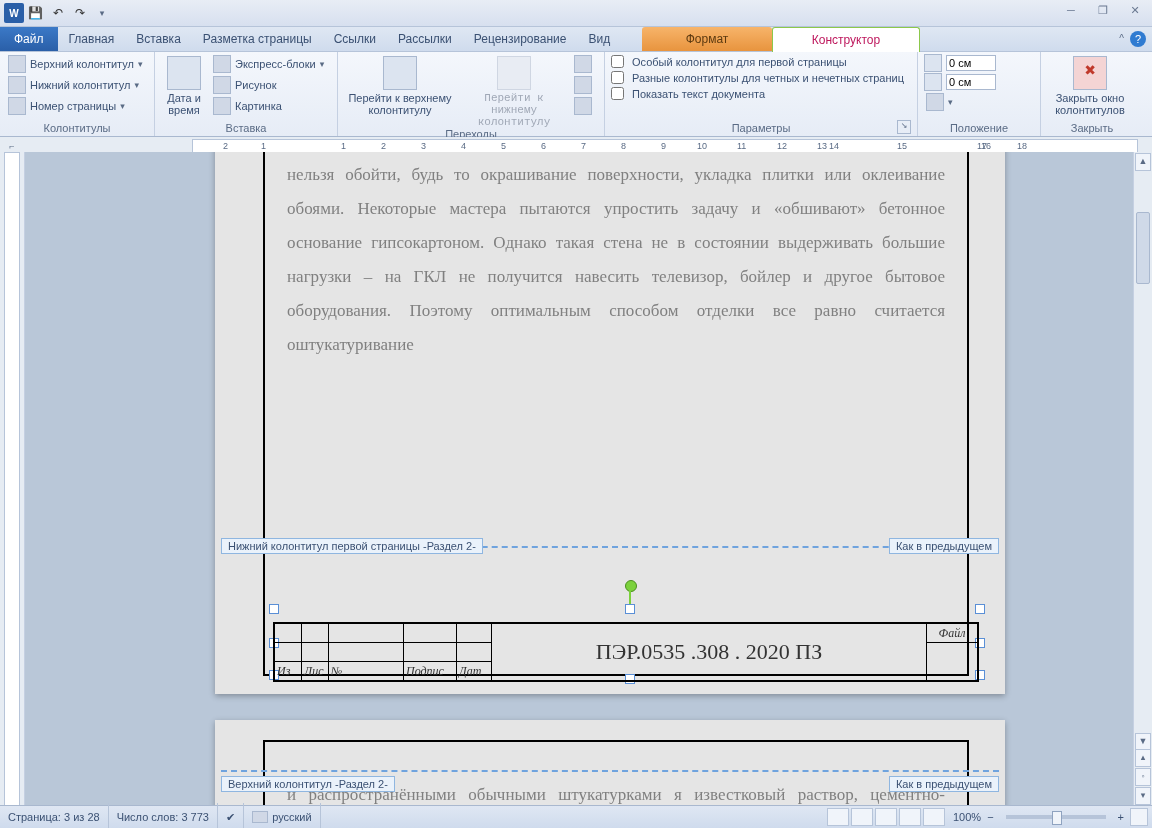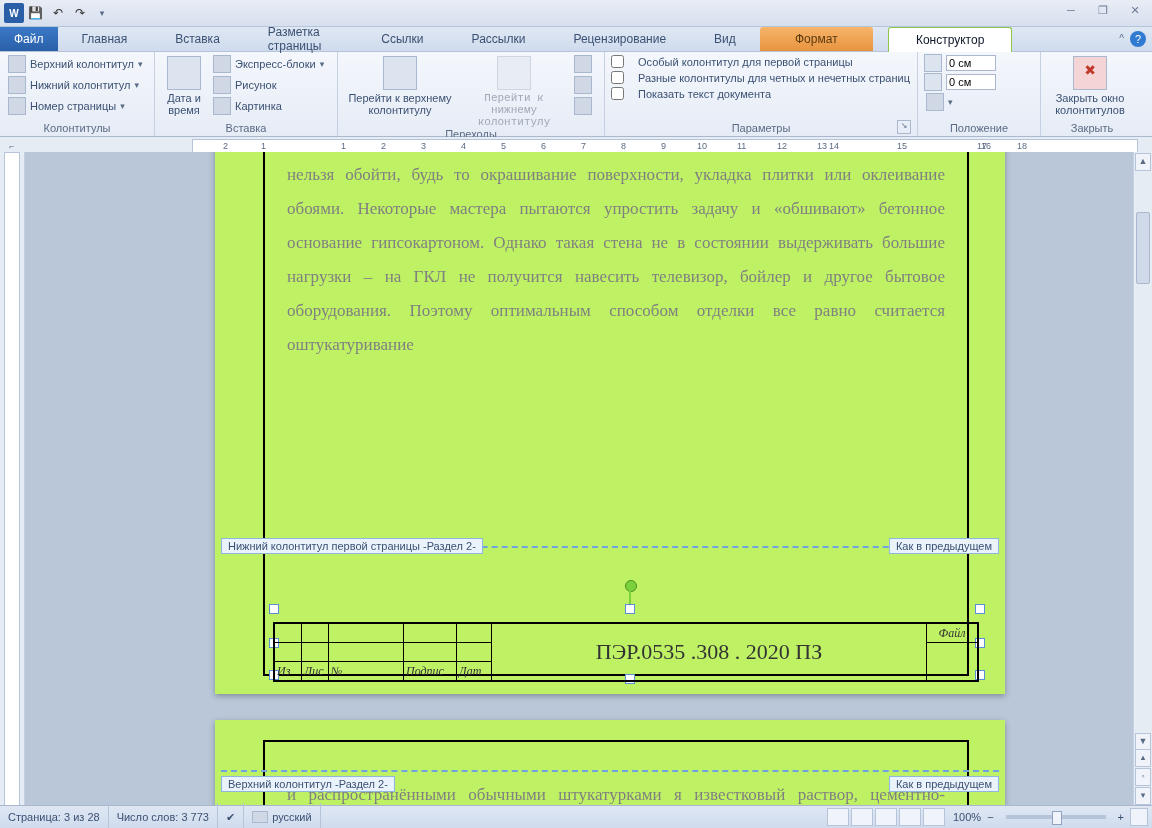--- a/index.html
+++ b/index.html
@@ -4,51 +4,51 @@
 <style>
 html,body{margin:0;padding:0;font-family:"Segoe UI",Tahoma,Arial,sans-serif;font-size:12px;background:#fff;color:#333;overflow:hidden;width:1152px;height:828px;}
 .titlebar{height:26px;background:linear-gradient(#e8edf5,#d7e0ef);display:flex;align-items:center;position:relative;border-bottom:1px solid #b6c4d9;}
 .qat{display:flex;align-items:center;gap:2px;padding-left:4px;}
 .qat-ic{width:20px;height:20px;display:flex;align-items:center;justify-content:center;border-radius:2px;}
 .title-center{position:absolute;left:0;right:0;text-align:center;font-size:12px;color:#5a6b85;pointer-events:none;}
 .win-btns{position:absolute;right:6px;top:2px;display:flex;gap:10px;}
 .win-btn{width:22px;height:16px;display:flex;align-items:center;justify-content:center;color:#6b7a92;font-size:11px;}
 .tabbar{height:24px;background:linear-gradient(#dfe7f3,#cfdbed);display:flex;align-items:flex-start;border-bottom:1px solid #b6c4d9;position:relative;}
 .file-tab{background:linear-gradient(#3b79c7,#2a5fa8);color:#fff;padding:4px 14px;font-size:12px;height:16px;display:flex;align-items:center;border-radius:0;}
-.tab{padding:4px 24px;color:#3b5173;font-size:12px;height:16px;display:flex;align-items:center;cursor:default;}
-.tab.ctx1{background:linear-gradient(#f7b46a,#e8943e);color:#5c3a10;border-top-left-radius:3px;border-top-right-radius:3px;margin-right:15px;}
+.tab{padding:4px 11px;color:#3b5173;font-size:12px;height:16px;display:flex;align-items:center;cursor:default;}
+.tab.ctx1{background:linear-gradient(#f7b46a,#e8943e);color:#5c3a10;border-top-left-radius:3px;border-top-right-radius:3px;margin-right:0;}
 .tab.ctx2{background:linear-gradient(#b7e07a,#8cc84b);color:#355c10;border-top-left-radius:3px;border-top-right-radius:3px;}
 .help-ic{position:absolute;right:6px;top:4px;width:16px;height:16px;background:#2f7bd1;color:#fff;border-radius:50%;font-size:11px;display:flex;align-items:center;justify-content:center;}
 .min-rib{position:absolute;right:28px;top:6px;color:#5a6b85;font-size:10px;}
 .ribbon{height:84px;background:linear-gradient(#f4f7fc,#e6ecf6);border-bottom:1px solid #a9b8cf;display:flex;}
 .rgroup{border-right:1px solid #c5d0e2;padding:2px 6px 0 6px;display:flex;flex-direction:column;justify-content:space-between;height:82px;}
 .rgroup-body{display:flex;align-items:flex-start;gap:4px;flex:1;}
 .rgroup-label{text-align:center;font-size:11px;color:#5a6b85;padding-bottom:2px;position:relative;}
 .rgroup-label .dl{position:absolute;right:0;bottom:2px;width:12px;height:12px;border:1px solid #a9b8cf;font-size:8px;line-height:10px;text-align:center;color:#5a6b85;}
 .rstack{display:flex;flex-direction:column;gap:1px;}
 .ritem{display:flex;align-items:center;gap:4px;font-size:11px;color:#3b5173;padding:1px 2px;white-space:nowrap;}
 .ritem .ic{width:16px;height:16px;background:#d0d8e6;border:1px solid #a9b8cf;display:inline-block;}
 .rbig{display:flex;flex-direction:column;align-items:center;justify-content:center;width:70px;font-size:11px;color:#3b5173;text-align:center;line-height:12px;padding-top:2px;}
 .rbig .bic{width:32px;height:32px;background:#dce4f0;border:1px solid #a9b8cf;margin-bottom:2px;}
 .rbig.dis{color:#a0a8b6;font-family:Liberation Mono, monospace;}
 .rbig.dis .bic{background:#e8ecf3;border-color:#cfd6e2;}
-.chk{display:flex;align-items:center;gap:14px;font-size:11px;color:#3b5173;padding:1px 0;white-space:nowrap;}
+.chk{display:flex;align-items:center;gap:8px;font-size:11px;color:#3b5173;padding:1px 0;white-space:nowrap;}
 .chk input{margin:0;}
 .spin{display:flex;align-items:center;gap:4px;font-size:11px;color:#3b5173;}
 .spin .ic{width:16px;height:16px;background:#dce4f0;border:1px solid #a9b8cf;}
 .spin input{width:44px;height:14px;font-size:11px;border:1px solid #a9b8cf;padding:0 2px;}
 .close-big .bic{background:#f4d4d4;position:relative;}
 .close-big .bic::after{content:"✖";position:absolute;left:0;right:0;top:7px;text-align:center;color:#c0392b;font-size:14px;}
 .ruler-h{height:18px;background:#e6ecf3;border-bottom:1px solid #c5d0e2;position:relative;margin-left:24px;}
 .ruler-h .track{position:absolute;left:168px;right:14px;top:2px;height:14px;background:#fff;border:1px solid #b6c4d9;}
 .workarea{position:absolute;left:0;top:152px;right:0;bottom:22px;background:#b9c7d8;display:flex;}
 .ruler-v{width:24px;background:#e6ecf3;border-right:1px solid #c5d0e2;position:relative;}
 .ruler-v .track{position:absolute;top:0;bottom:0;left:4px;width:14px;background:#fff;border:1px solid #b6c4d9;}
 .canvas{flex:1;overflow:hidden;position:relative;}
-.page{position:absolute;background:#bef264;box-shadow:0 2px 6px rgba(0,0,0,0.3);}
+.page{position:absolute;background:#e5e5e5;box-shadow:0 2px 6px rgba(0,0,0,0.3);}
 .page1{left:190px;top:-10px;width:790px;height:552px;}
 .page2{left:190px;top:568px;width:790px;height:400px;}
 .frame{position:absolute;border:2px solid #000;}
 .p1frame{left:48px;top:0;width:702px;height:530px;}
 .p2frame{left:48px;top:20px;width:702px;height:380px;}
 .bodytext{font-family:"Times New Roman",serif;font-size:17px;color:#555;line-height:2.0;text-align:justify;padding:0 22px;}
 .bodytext.dim{color:#808080;}
 .hf-divider{position:absolute;left:6px;right:6px;border-top:2px dashed #6fa3de;}
 .hf-tag{position:absolute;background:#eaf2fb;border:1px solid #8fb6e0;font-size:11px;color:#3b5173;padding:1px 6px;}
 .stamp-wrap{position:absolute;left:58px;bottom:12px;}
@@ -93,21 +93,21 @@
   <div class="file-tab">Файл</div>
   <div class="tab">Главная</div>
   <div class="tab">Вставка</div>
   <div class="tab">Разметка страницы</div>
   <div class="tab">Ссылки</div>
   <div class="tab">Рассылки</div>
   <div class="tab">Рецензирование</div>
   <div class="tab">Вид</div>
   <div style="flex:1"></div>
   <div class="tab ctx1" style="width:108px;justify-content:center;">Формат</div>
-  <div class="tab ctx2" style="width:124px;justify-content:center;background:#fff;color:#0f172a;border:1px solid #8cc84b;border-bottom:none;">Конструктор</div>
+  <div class="tab ctx2" style="width:124px;justify-content:center;background:#fff;color:#be185d;border:1px solid #8cc84b;border-bottom:none;">Конструктор</div>
   <div style="width:232px"></div>
   <div class="min-rib">^</div>
   <div class="help-ic">?</div>
 </div>
 
 <div class="ribbon">
 
   <div class="rgroup" style="width:142px">
     <div class="rgroup-body">
         <div class="rstack" style="width:100%">

